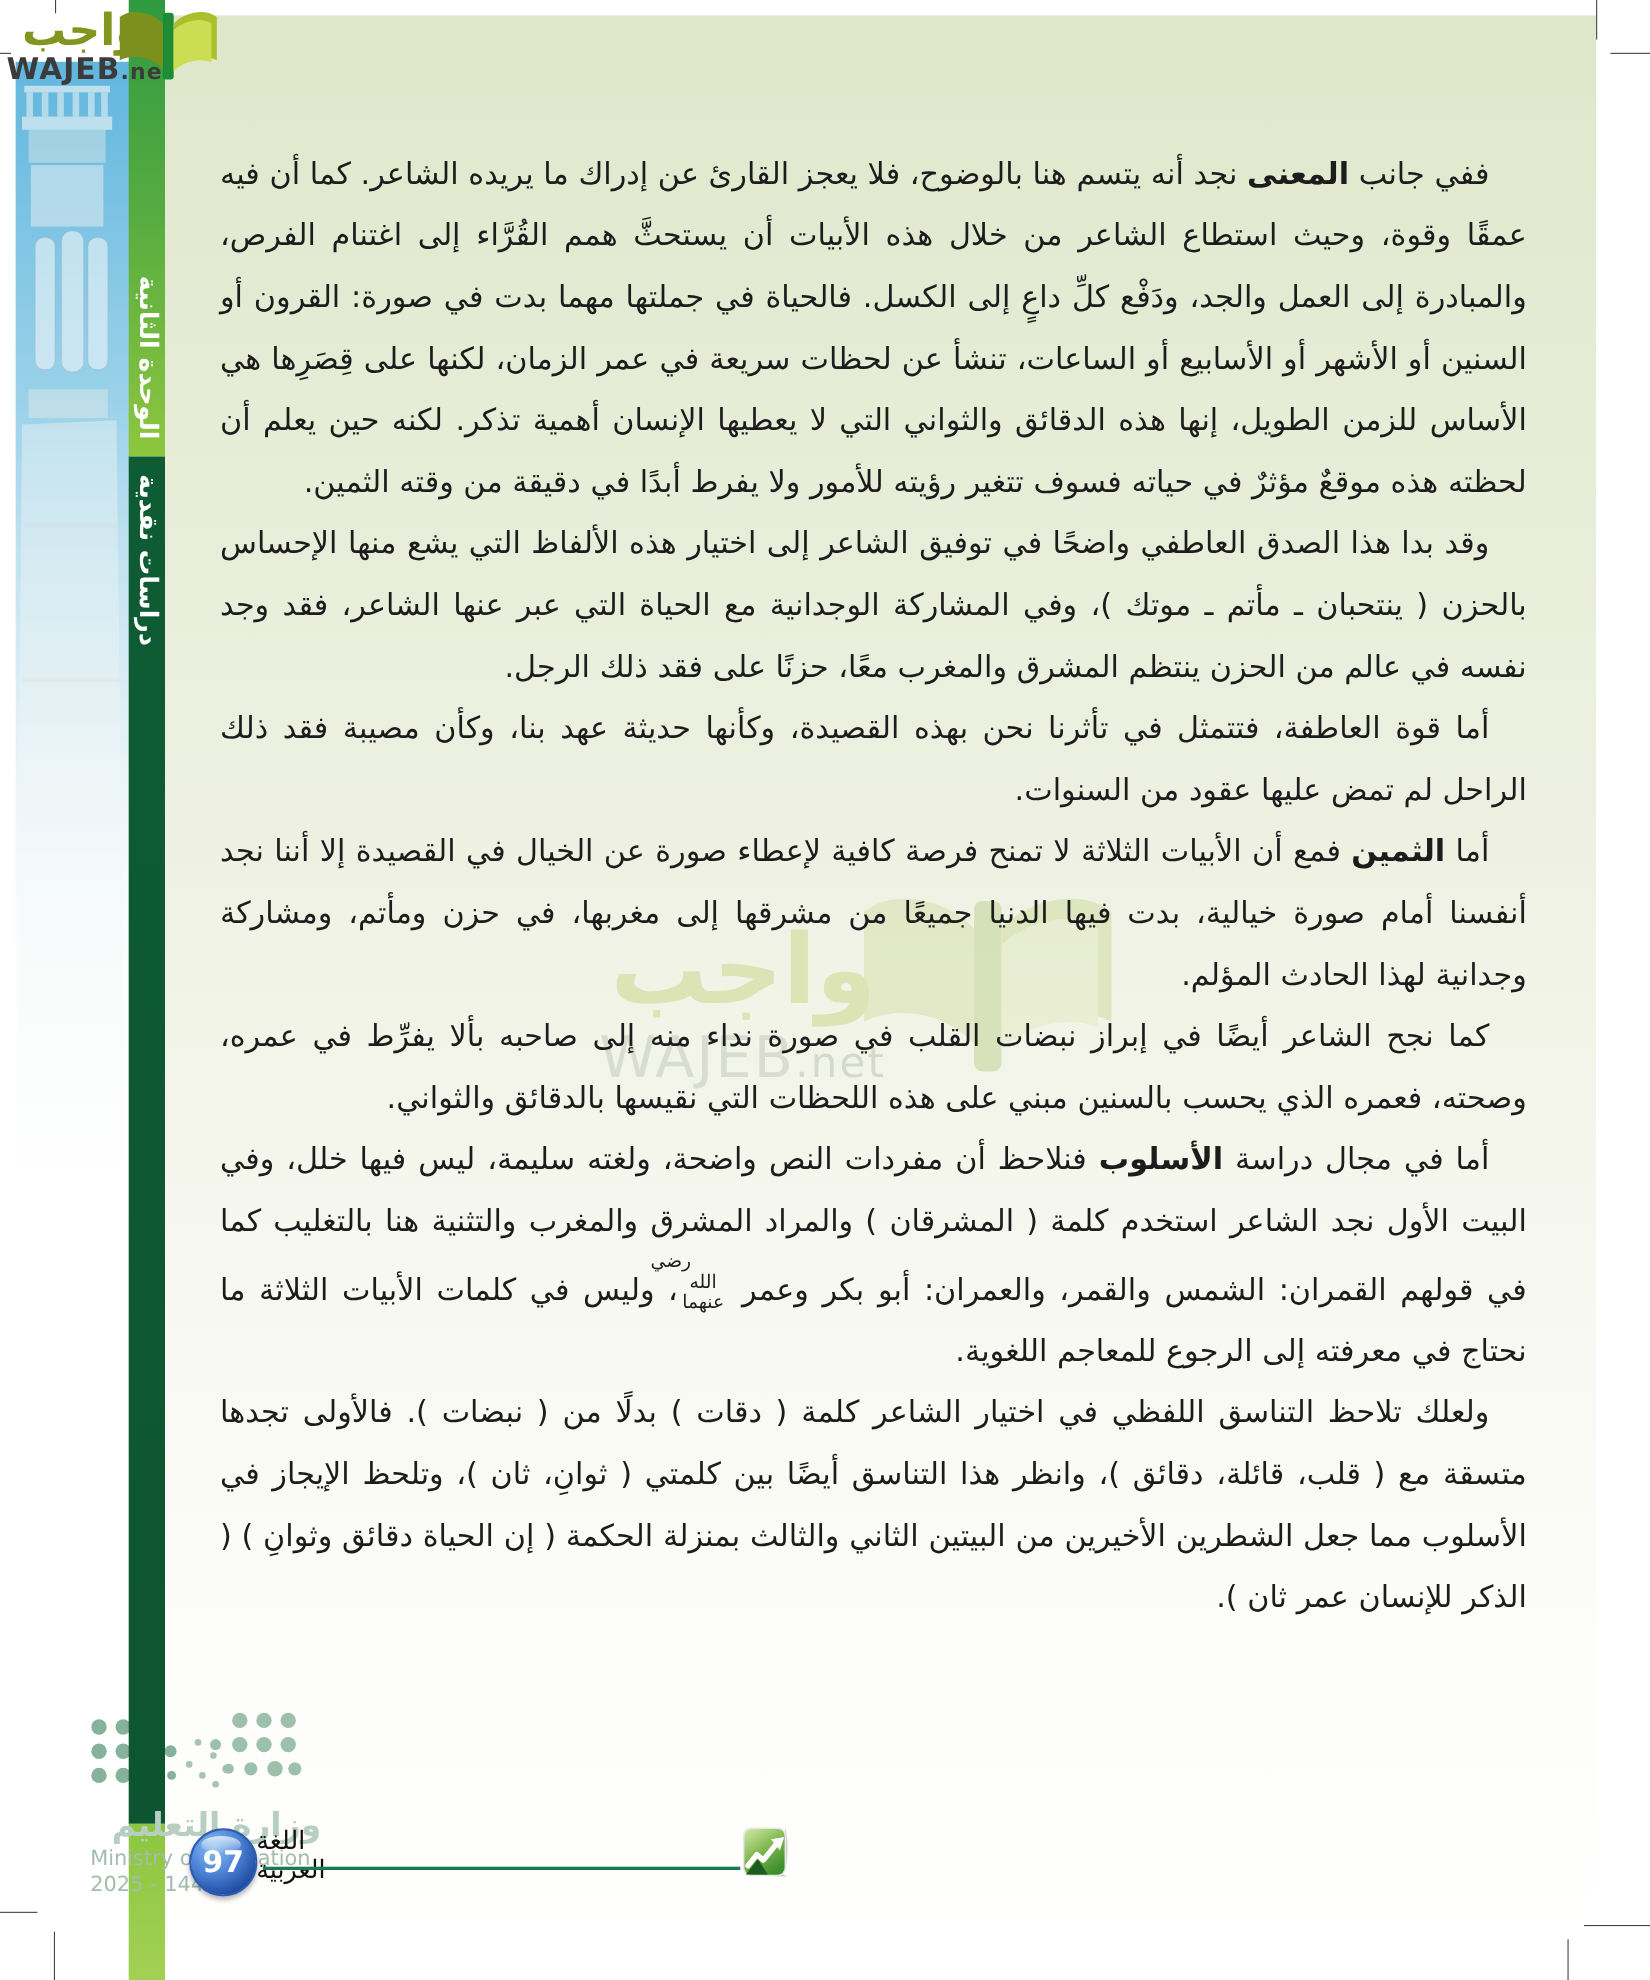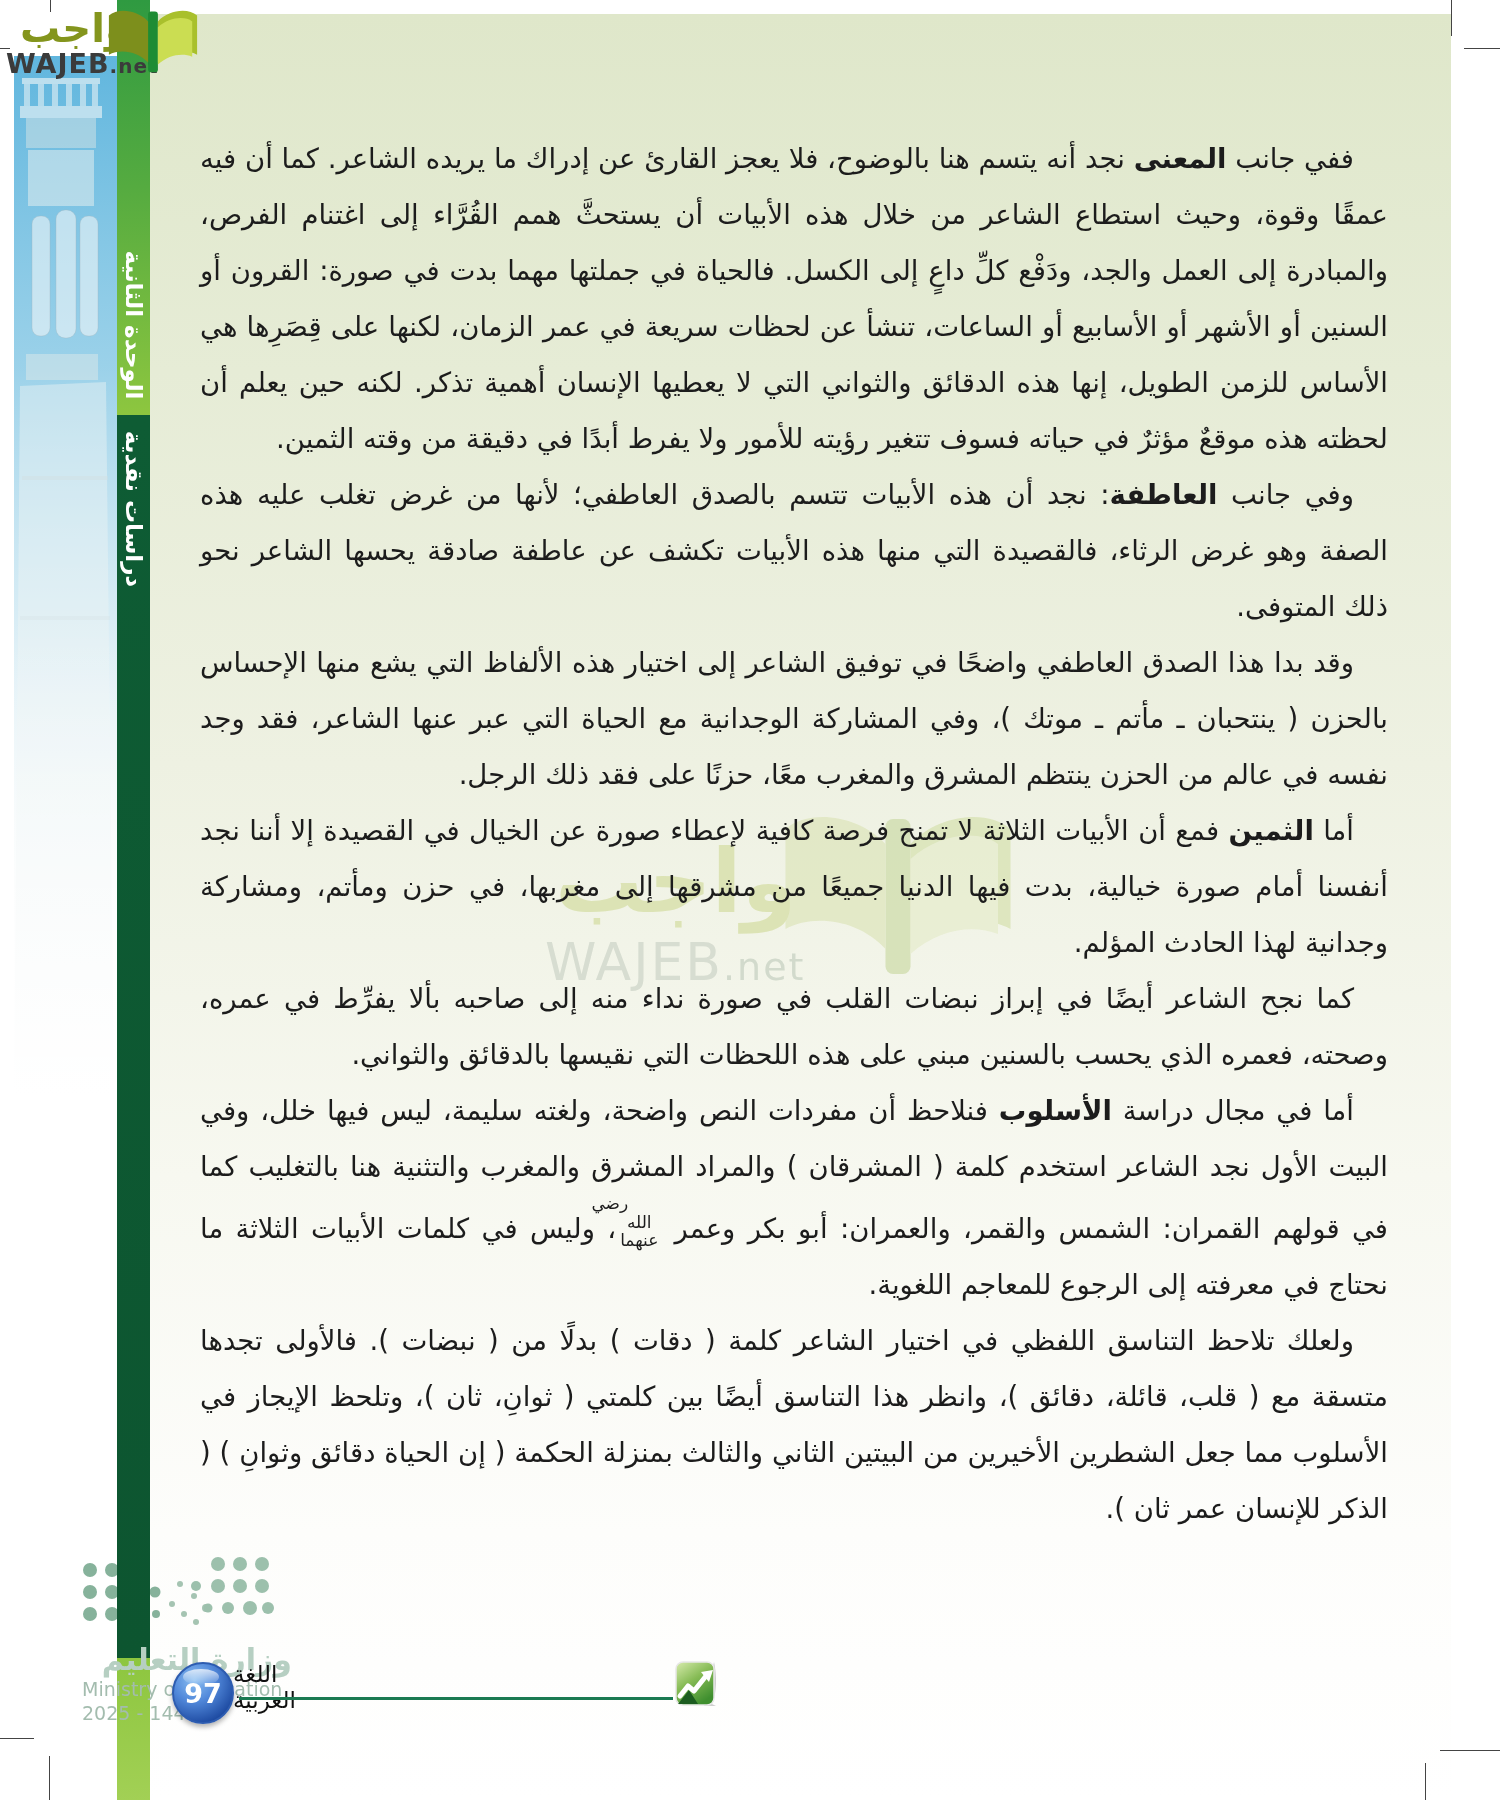--- a/index.html
+++ b/index.html
@@ -156,22 +156,22 @@
     <path d="M45 16 C34 4 14 2 5 10 L5 50 C16 44 34 46 45 58 Z" fill="#dbe3b6"></path>
     <path d="M55 16 C66 4 86 2 95 10 L95 50 C84 44 66 46 55 58 Z" fill="#d3dfa8"></path>
     <path d="M55 22 C66 12 82 10 90 16 L90 52 C80 48 66 50 55 60 Z" fill="#e4ebc8"></path>
   </svg>
   <div class="wm-ar">واجب</div>
   <div class="wm-latin"><span>WAJEB</span><span class="tld">.net</span></div>
 </div>
 
 <div class="text-block" id="text-block">
     <p><span class="run-normal">ففي جانب </span><span class="run-bold">المعنى</span><span class="run-normal"> نجد أنه يتسم هنا بالوضوح، فلا يعجز القارئ عن إدراك ما يريده الشاعر. كما أن فيه عمقًا وقوة، وحيث استطاع الشاعر من خلال هذه الأبيات أن يستحثَّ همم القُرَّاء إلى اغتنام الفرص، والمبادرة إلى العمل والجد، ودَفْع كلِّ داعٍ إلى الكسل. فالحياة في جملتها مهما بدت في صورة: القرون أو السنين أو الأشهر أو الأسابيع أو الساعات، تنشأ عن لحظات سريعة في عمر الزمان، لكنها على قِصَرِها هي الأساس للزمن الطويل، إنها هذه الدقائق والثواني التي لا يعطيها الإنسان أهمية تذكر. لكنه حين يعلم أن لحظته هذه موقعٌ مؤثرٌ في حياته فسوف تتغير رؤيته للأمور ولا يفرط أبدًا في دقيقة من وقته الثمين.</span></p>
-    <p><span class="run-normal">وفي جانب </span><span class="run-bold">العاطفة</span><span class="run-normal">: نجد أن هذه الأبيات تتسم بالصدق العاطفي؛ لأنها من غرض تغلب عليه هذه الصفة وهو غرض الرثاء، فالقصيدة التي منها هذه الأبيات تكشف عن عاطفة صادقة يحسها الشاعر نحو ذلك المتوفى.</span></p>
     <p><span class="run-normal">وقد بدا هذا الصدق العاطفي واضحًا في توفيق الشاعر إلى اختيار هذه الألفاظ التي يشع منها الإحساس بالحزن ( ينتحبان ـ مأتم ـ موتك )، وفي المشاركة الوجدانية مع الحياة التي عبر عنها الشاعر، فقد وجد نفسه في عالم من الحزن ينتظم المشرق والمغرب معًا، حزنًا على فقد ذلك الرجل.</span></p>
+    <p><span class="run-normal">أما قوة العاطفة، فتتمثل في تأثرنا نحن بهذه القصيدة، وكأنها حديثة عهد بنا، وكأن مصيبة فقد ذلك الراحل لم تمض عليها عقود من السنوات.</span></p>
     <p><span class="run-normal">أما </span><span class="run-bold">الثمين</span><span class="run-normal"> فمع أن الأبيات الثلاثة لا تمنح فرصة كافية لإعطاء صورة عن الخيال في القصيدة إلا أننا نجد أنفسنا أمام صورة خيالية، بدت فيها الدنيا جميعًا من مشرقها إلى مغربها، في حزن ومأتم، ومشاركة وجدانية لهذا الحادث المؤلم.</span></p>
     <p><span class="run-normal">كما نجح الشاعر أيضًا في إبراز نبضات القلب في صورة نداء منه إلى صاحبه بألا يفرِّط في عمره، وصحته، فعمره الذي يحسب بالسنين مبني على هذه اللحظات التي نقيسها بالدقائق والثواني.</span></p>
     <p><span class="run-normal">أما في مجال دراسة </span><span class="run-bold">الأسلوب</span><span class="run-normal"> فنلاحظ أن مفردات النص واضحة، ولغته سليمة، ليس فيها خلل، وفي البيت الأول نجد الشاعر استخدم كلمة ( المشرقان ) والمراد المشرق والمغرب والتثنية هنا بالتغليب كما في قولهم القمران: الشمس والقمر، والعمران: أبو بكر وعمر </span><span class="run-honorific">رضي الله عنهما</span><span class="run-normal">، وليس في كلمات الأبيات الثلاثة ما نحتاج في معرفته إلى الرجوع للمعاجم اللغوية.</span></p>
     <p><span class="run-normal">ولعلك تلاحظ التناسق اللفظي في اختيار الشاعر كلمة ( دقات ) بدلًا من ( نبضات ). فالأولى تجدها متسقة مع ( قلب، قائلة، دقائق )، وانظر هذا التناسق أيضًا بين كلمتي ( ثوانِ، ثان )، وتلحظ الإيجاز في الأسلوب مما جعل الشطرين الأخيرين من البيتين الثاني والثالث بمنزلة الحكمة ( إن الحياة دقائق وثوانِ ) ( الذكر للإنسان عمر ثان ).</span></p>
   </div>
 
 <svg class="moe-dots" viewBox="0 0 200 82">
   <g fill="#86b29b">
     <circle cx="14" cy="18" r="7"></circle>
       <circle cx="36" cy="18" r="7"></circle>

